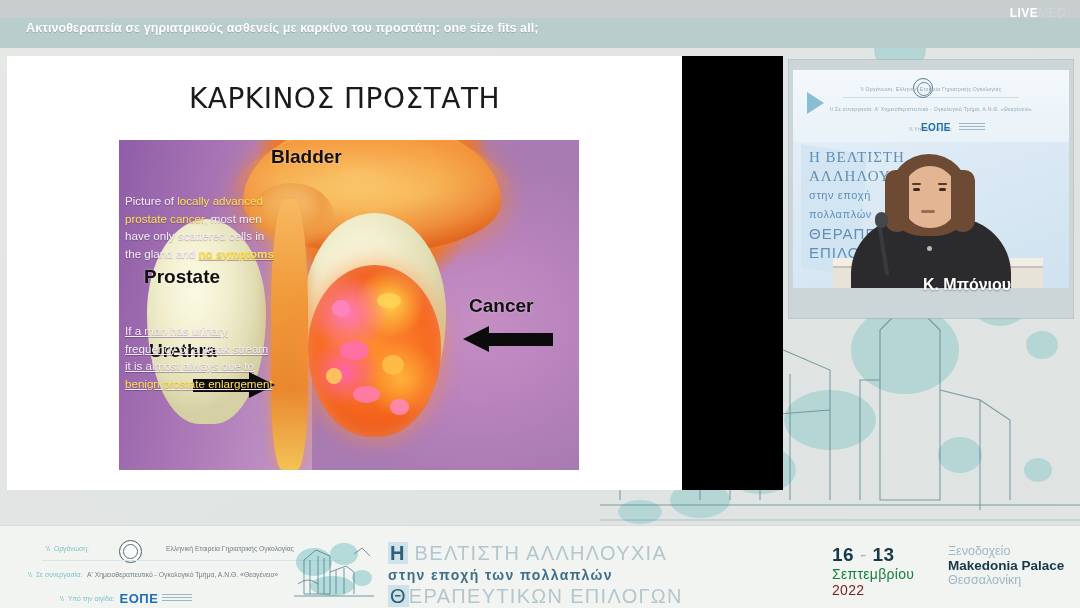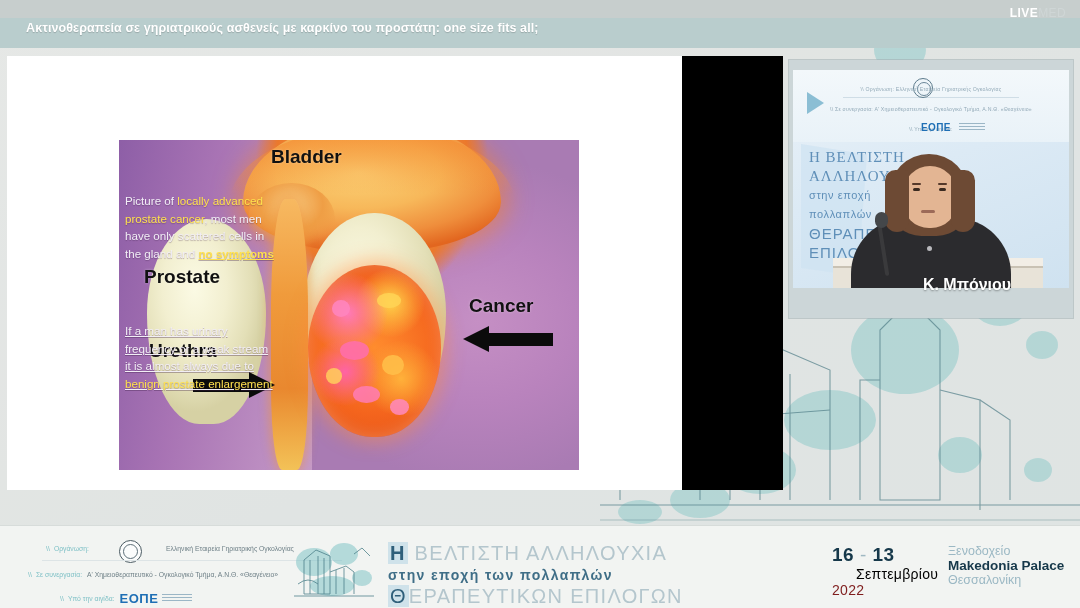--- a/index.html
+++ b/index.html
@@ -276,21 +276,21 @@
   .f-title{position:absolute;left:388px;top:16px;width:420px;}
   .f-t1{font-size:20px;letter-spacing:1.3px;color:#b4c6cd;line-height:23px;}
   .f-t1 .cap{color:#2f5f7a;font-weight:bold;background:#cfe2ea;padding:0 2px;}
   .f-t2{font-size:14px;letter-spacing:1.4px;color:#3f6e87;font-weight:bold;line-height:20px;}
   .f-t3{font-size:20px;letter-spacing:1.3px;color:#b4c6cd;line-height:23px;}
   .f-t3 .cap{color:#2f5f7a;background:#cfe2ea;padding:0 2px;}
 
   .f-date{position:absolute;left:832px;top:18px;width:100px;text-align:left;}
   .f-d1{font-size:19px;color:#16384a;font-weight:bold;letter-spacing:.5px;}
   .f-d1 .dash{color:#9fb8c2;font-weight:normal;}
-  .f-d2{font-size:14px;color:#000000;letter-spacing:.3px;margin-left:24px;}
+  .f-d2{font-size:14px;color:#15803d;letter-spacing:.3px;}
   .f-d3{font-size:14px;color:#7f1d1d;letter-spacing:.3px;}
 
   .f-venue{position:absolute;left:948px;top:18px;width:130px;}
   .f-v1{font-size:12.5px;color:#9bb8c4;}
   .f-v2{font-size:13.5px;color:#16384a;font-weight:bold;}
   .f-v3{font-size:12.5px;color:#9bb8c4;}
 </style>
 </head>
 <body>
 
@@ -349,20 +349,21 @@
   <div class="bg-top-band"></div>
 
   <div class="header"></div>
   <div class="header-title">Ακτινοθεραπεία σε γηριατρικούς ασθενείς με καρκίνο του προστάτη: one size fits all;</div>
   <div class="brand">
     <span class="live">LIVE</span><span class="med">MED</span>
   </div>
 
   <div class="stage">
     <div class="slide">
+      <div class="slide-title">ΚΑΡΚΙΝΟΣ ΠΡΟΣΤΑΤΗ</div>
 
       <div class="figure">
         <div class="fig-left-wash"></div>
         <div class="fig-warm"></div>
 
         <div class="bladder"></div>
         <div class="bladder-rim"></div>
         <div class="lobe lobe-left"></div>
         <div class="lobe lobe-right"></div>
         <div class="urethra-top"></div>

